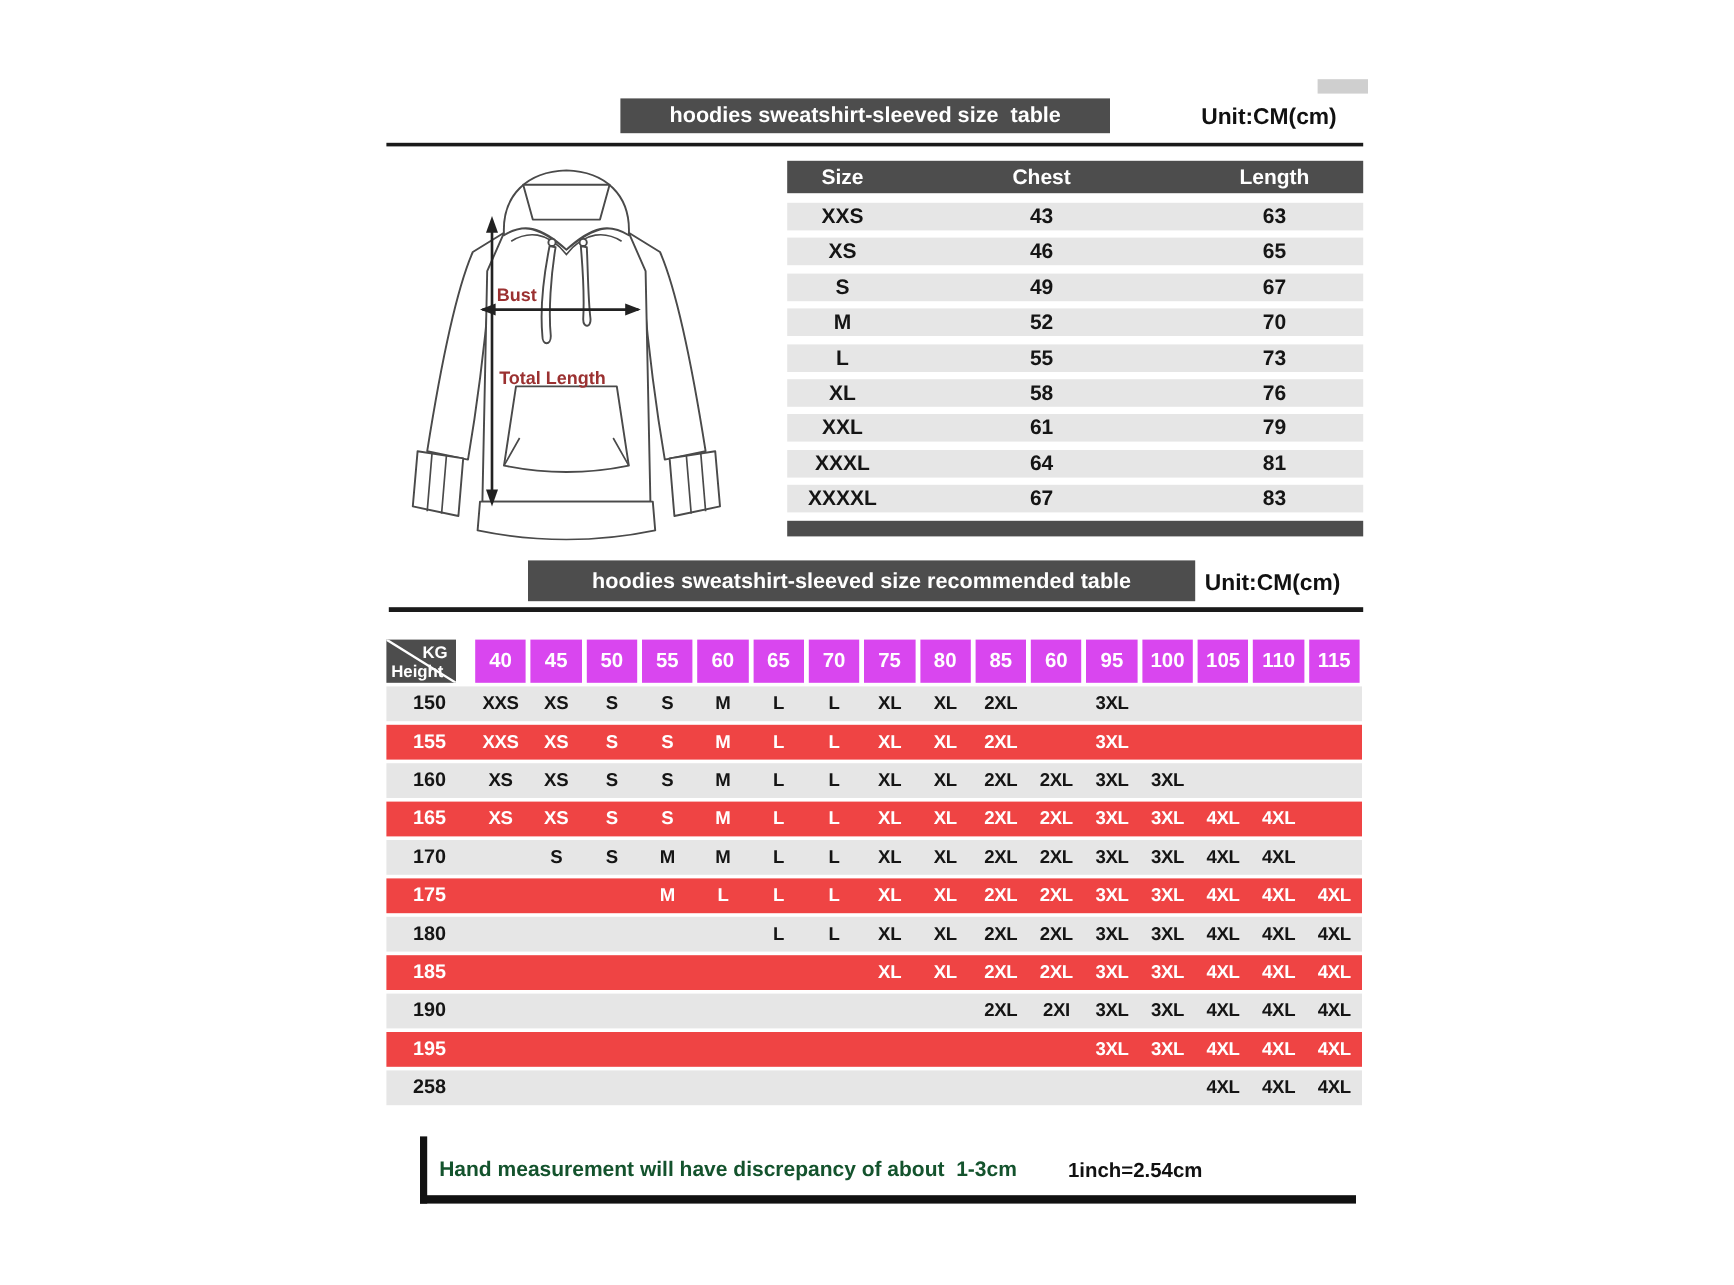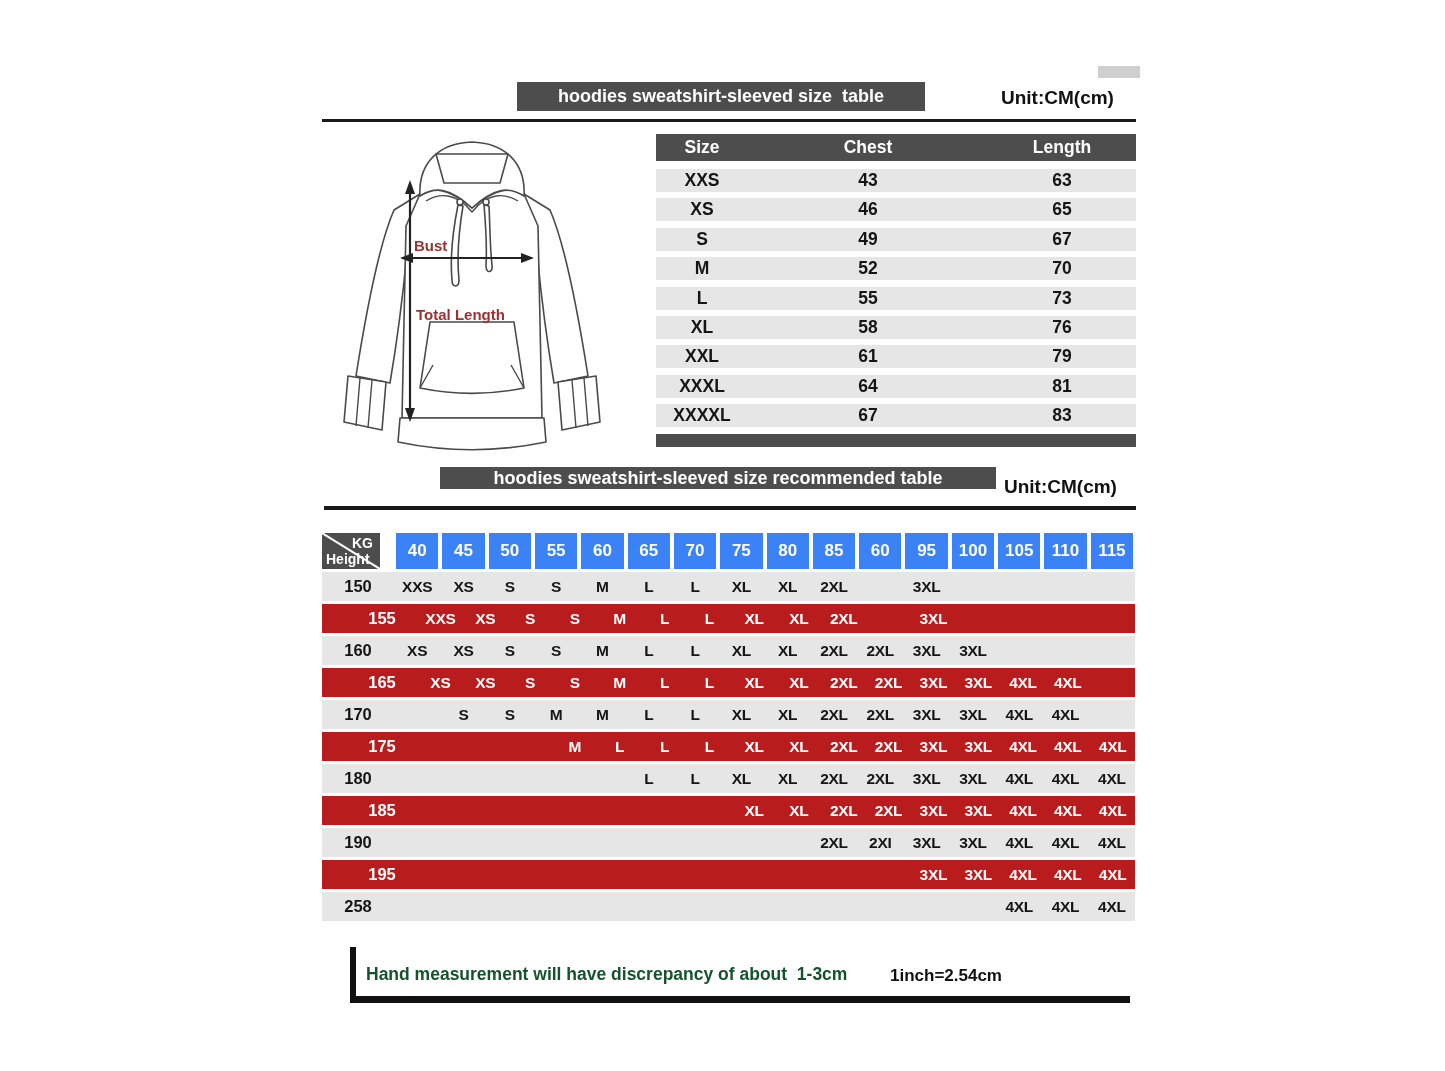--- a/index.html
+++ b/index.html
@@ -5,21 +5,21 @@
   * { margin:0; padding:0; box-sizing:border-box; }
   html,body { background:#ffffff; }
   .canvas {
     position:relative; width:1445px; height:1071px; background:#ffffff;
     font-family:"Liberation Sans","DejaVu Sans",sans-serif; overflow:hidden;
   }
   
   .bar { position:absolute; background:#4d4d4d; display:flex; align-items:center; justify-content:center; }
   .bar-text { color:#ffffff; font-weight:700; font-size:18px; white-space:pre; }
   .title-bar-1 { left:517px; top:82px;  width:408px; height:29px; }
-  .title-bar-2 { left:440px; top:467px; width:556px; height:22px; }
+  .title-bar-2 { left:440px; top:467px; width:556px; height:34px; }
   .unit { position:absolute; font-weight:700; font-size:19px; color:#111111; }
   .unit-1 { left:1001px; top:87px; }
   .unit-2 { left:1004px; top:476px; }
   .rule { position:absolute; background:#1a1a1a; }
   .rule-1 { left:322px; top:119px; width:814px; height:3px; }
   .rule-2 { left:324px; top:506px; width:812px; height:4px; }
   .artifact { position:absolute; left:1098px; top:66px; width:42px; height:12px; background:#cfcfcf; }
 
   
   .hoodie { position:absolute; left:336px; top:130px; width:272px; height:330px; }
@@ -36,30 +36,30 @@
   .st-header { background:#4d4d4d; height:27px; margin-bottom:8px; }
   .st-hcell { color:#ffffff; font-weight:700; font-size:17.5px; display:flex; align-items:center; justify-content:center; }
   .st-row { background:#e6e6e6; height:23px; margin-bottom:6.4px; }
   .st-cell { color:#151515; font-weight:700; font-size:17.5px; display:flex; align-items:center; justify-content:center; }
   .st-bottom { background:#4d4d4d; height:13px; margin-top:1px; }
 
   
   .matrix { position:absolute; left:322px; top:533px; width:813px; }
   .mx-header, .mx-row { display:grid; grid-template-columns:72px repeat(16, 1fr); }
   .mx-header { height:36px; }
-  .mx-hcell { background:#3b82f6; color:#ffffff; font-weight:700; font-size:17px;
+  .mx-hcell { background:#d946ef; color:#ffffff; font-weight:700; font-size:17px;
               display:flex; align-items:center; justify-content:center; margin:0 2px; }
   .mx-corner { position:relative; background:#4d4d4d; margin-right:14px; }
   .mx-diag { position:absolute; left:0; top:0; width:100%; height:100%; }
   .mx-diag line { stroke:#ffffff; stroke-width:2px; vector-effect:non-scaling-stroke; }
   .mx-kg { position:absolute; top:2px; right:7px; color:#ffffff; font-weight:700; font-size:14px; }
   .mx-height { position:absolute; bottom:2px; left:4px; color:#ffffff; font-weight:700; font-size:14px; }
   .mx-row { height:29px; margin-top:3px;text-align:right; }
   .mx-row.light { background:#e6e6e6; color:#151515; }
-  .mx-row.dark  { background:#b91c1c; color:#ffffff;padding-left:24px; }
+  .mx-row.dark  { background:#ef4444; color:#ffffff; }
   .mx-hgt  { display:flex; align-items:center; justify-content:center; font-weight:700; font-size:16.5px; }
   .mx-cell { display:flex; align-items:center; justify-content:center; font-weight:700; font-size:15.5px; letter-spacing:-0.3px; }
 
   
   .fnote-vline { position:absolute; left:350px; top:947px; width:6px;  height:56px; background:#111111; }
   .fnote-hline { position:absolute; left:350px; top:996px; width:780px; height:7px; background:#111111; }
   .fnote-text  { position:absolute; left:366px; top:964px; font-weight:700; font-size:17.5px; color:#14532d; white-space:pre; }
   .fnote-conv  { position:absolute; left:878px; top:966px; font-weight:700; font-size:17px; color:#111111;margin-left:12px; }
 </style>
 </head>

